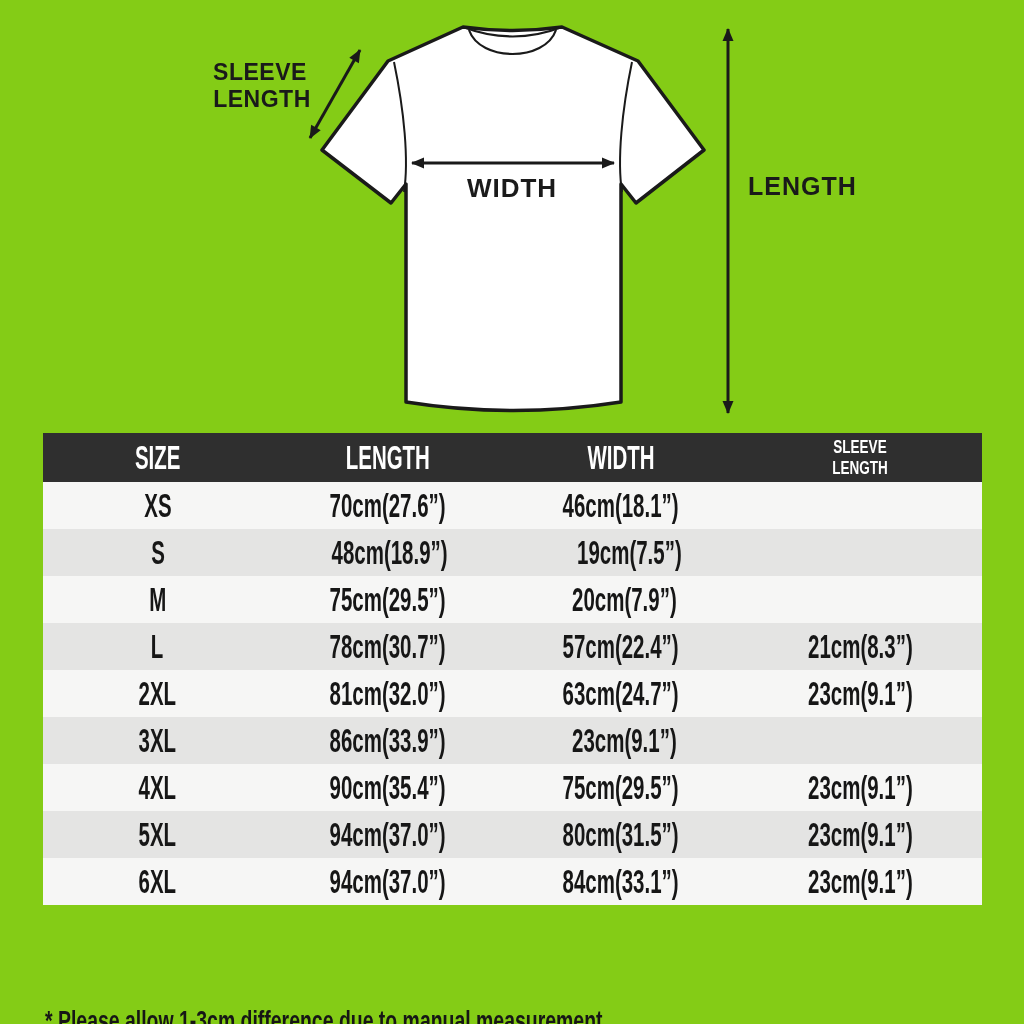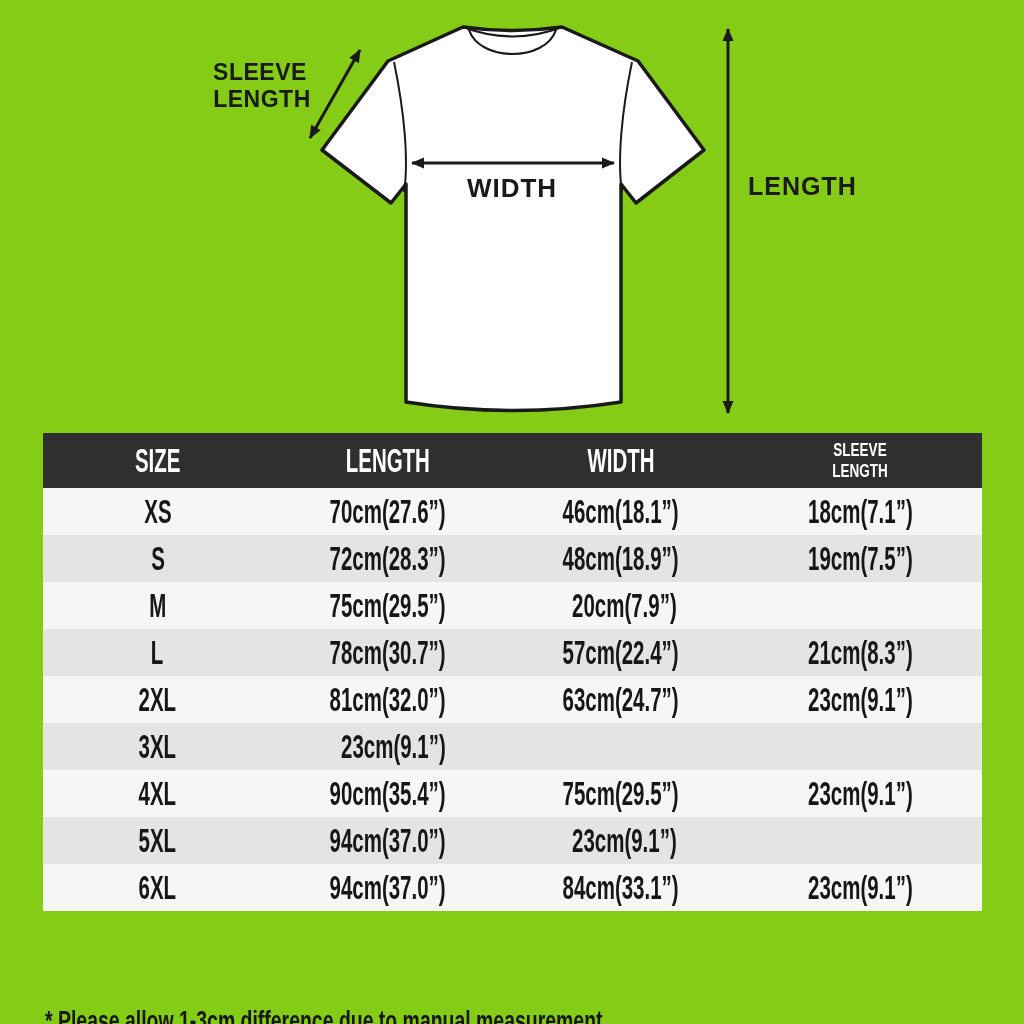--- a/index.html
+++ b/index.html
@@ -3,21 +3,21 @@
 <meta charset="utf-8">
 <style>
   html,body { margin:0; padding:0; background:#ffffff; }
   body { width:1024px; height:1024px; font-family:"Liberation Sans", sans-serif; }
   .page { position:relative; width:1024px; height:1024px; overflow:hidden; background:#84cc16; }
 
   svg.diagram { position:absolute; left:0; top:0; color:var(--line,#1a1a1a); }
   svg.diagram text { font-family:"Liberation Sans", sans-serif; font-weight:bold; fill:currentColor; }
 
   .size-table { position:absolute; left:43px; top:433px; width:939px; }
-  .thead { display:flex; height:55px; background:var(--header-bg,#2f2f2f); }
+  .thead { display:flex; height:49px; background:var(--header-bg,#2f2f2f); }
   .tr { display:flex; height:47px; align-items:flex-start; }
   .tbody .tr:nth-child(odd)  { background:var(--row-light,#f6f6f5); }
   .tbody .tr:nth-child(even) { background:var(--row-alt,#e4e4e3); }
   .th,.td { display:flex; justify-content:center; align-items:center; height:100%; }
   .c1{width:24.4%} .c2{width:24.6%} .c3{width:25.1%} .c4{width:25.9%}
 
   .cn { display:inline-block; transform:scaleX(0.62); transform-origin:center;
         white-space:nowrap; font-weight:bold; font-size:33px;
         color:var(--text,#161616); line-height:1; }
   .thead .cn { color:var(--header-text,#ffffff); }
@@ -83,31 +83,25 @@
         <div class="tr">
       <div class="td c1">
             <span class="cn">XS</span>
           </div>
       <div class="td c2">
             <span class="cn">70cm(27.6”)</span>
           </div>
       <div class="td c3">
             <span class="cn">46cm(18.1”)</span>
           </div>
-      <div class="td c4">
-            <span class="cn">18cm(7.1”)</span>
-          </div>
     </div>
         <div class="tr">
       <div class="td c1">
             <span class="cn">S</span>
           </div>
-      <div class="td c2">
-            <span class="cn">72cm(28.3”)</span>
-          </div>
       <div class="td c3">
             <span class="cn">48cm(18.9”)</span>
           </div>
       <div class="td c4">
             <span class="cn">19cm(7.5”)</span>
           </div>
     </div>
         <div class="tr">
       <div class="td c1">
             <span class="cn">M</span>
@@ -144,20 +138,23 @@
             <span class="cn">63cm(24.7”)</span>
           </div>
       <div class="td c4">
             <span class="cn">23cm(9.1”)</span>
           </div>
     </div>
         <div class="tr">
       <div class="td c1">
             <span class="cn">3XL</span>
           </div>
+      <div class="td c2">
+            <span class="cn">86cm(33.9”)</span>
+          </div>
       <div class="td c4">
             <span class="cn">23cm(9.1”)</span>
           </div>
     </div>
         <div class="tr">
       <div class="td c1">
             <span class="cn">4XL</span>
           </div>
       <div class="td c2">
             <span class="cn">90cm(35.4”)</span>
@@ -168,20 +165,23 @@
       <div class="td c4">
             <span class="cn">23cm(9.1”)</span>
           </div>
     </div>
         <div class="tr">
       <div class="td c1">
             <span class="cn">5XL</span>
           </div>
       <div class="td c2">
             <span class="cn">94cm(37.0”)</span>
+          </div>
+      <div class="td c3">
+            <span class="cn">80cm(31.5”)</span>
           </div>
       <div class="td c4">
             <span class="cn">23cm(9.1”)</span>
           </div>
     </div>
         <div class="tr">
       <div class="td c1">
             <span class="cn">6XL</span>
           </div>
       <div class="td c2">

